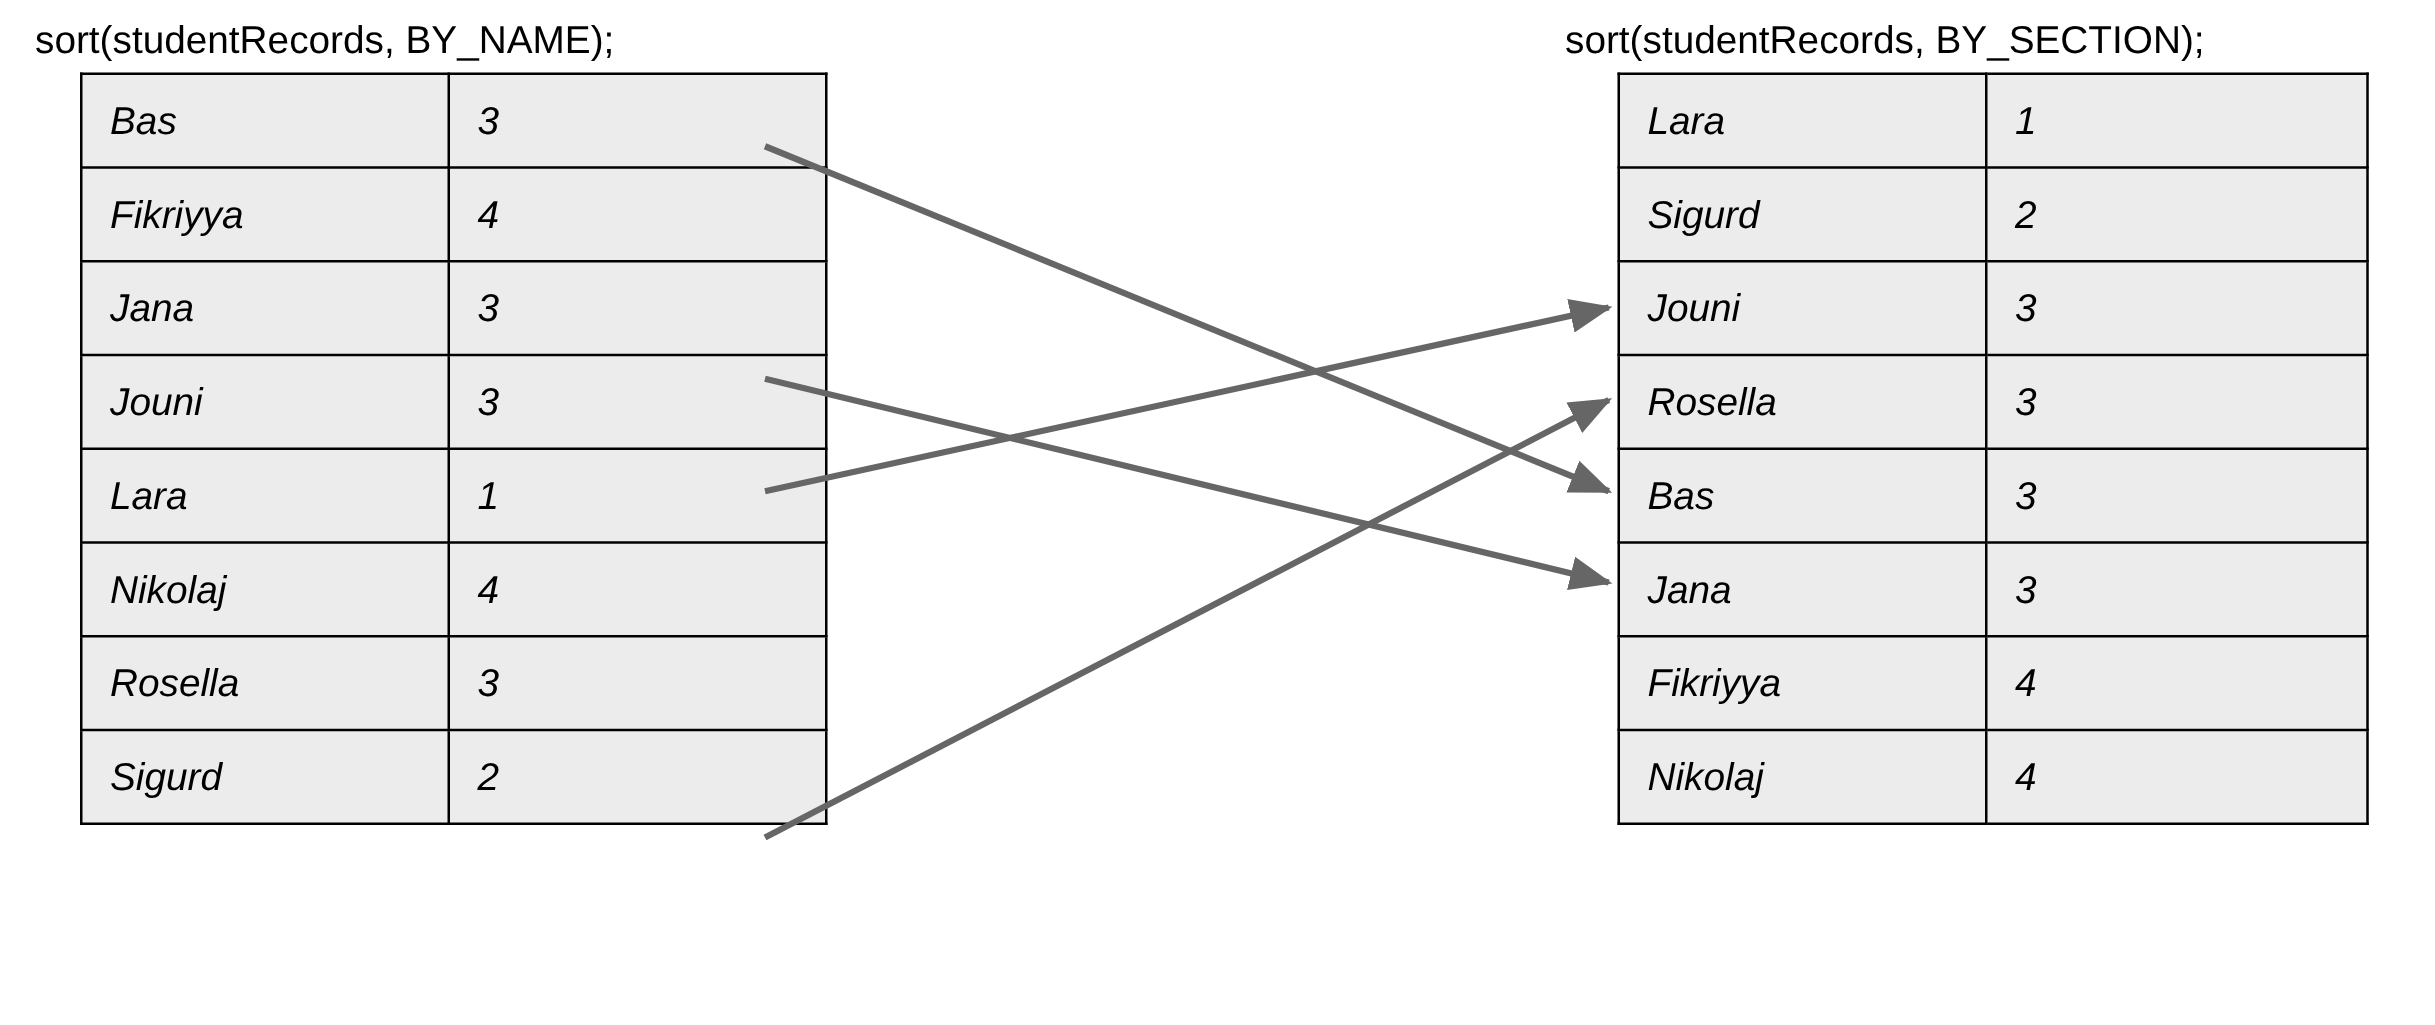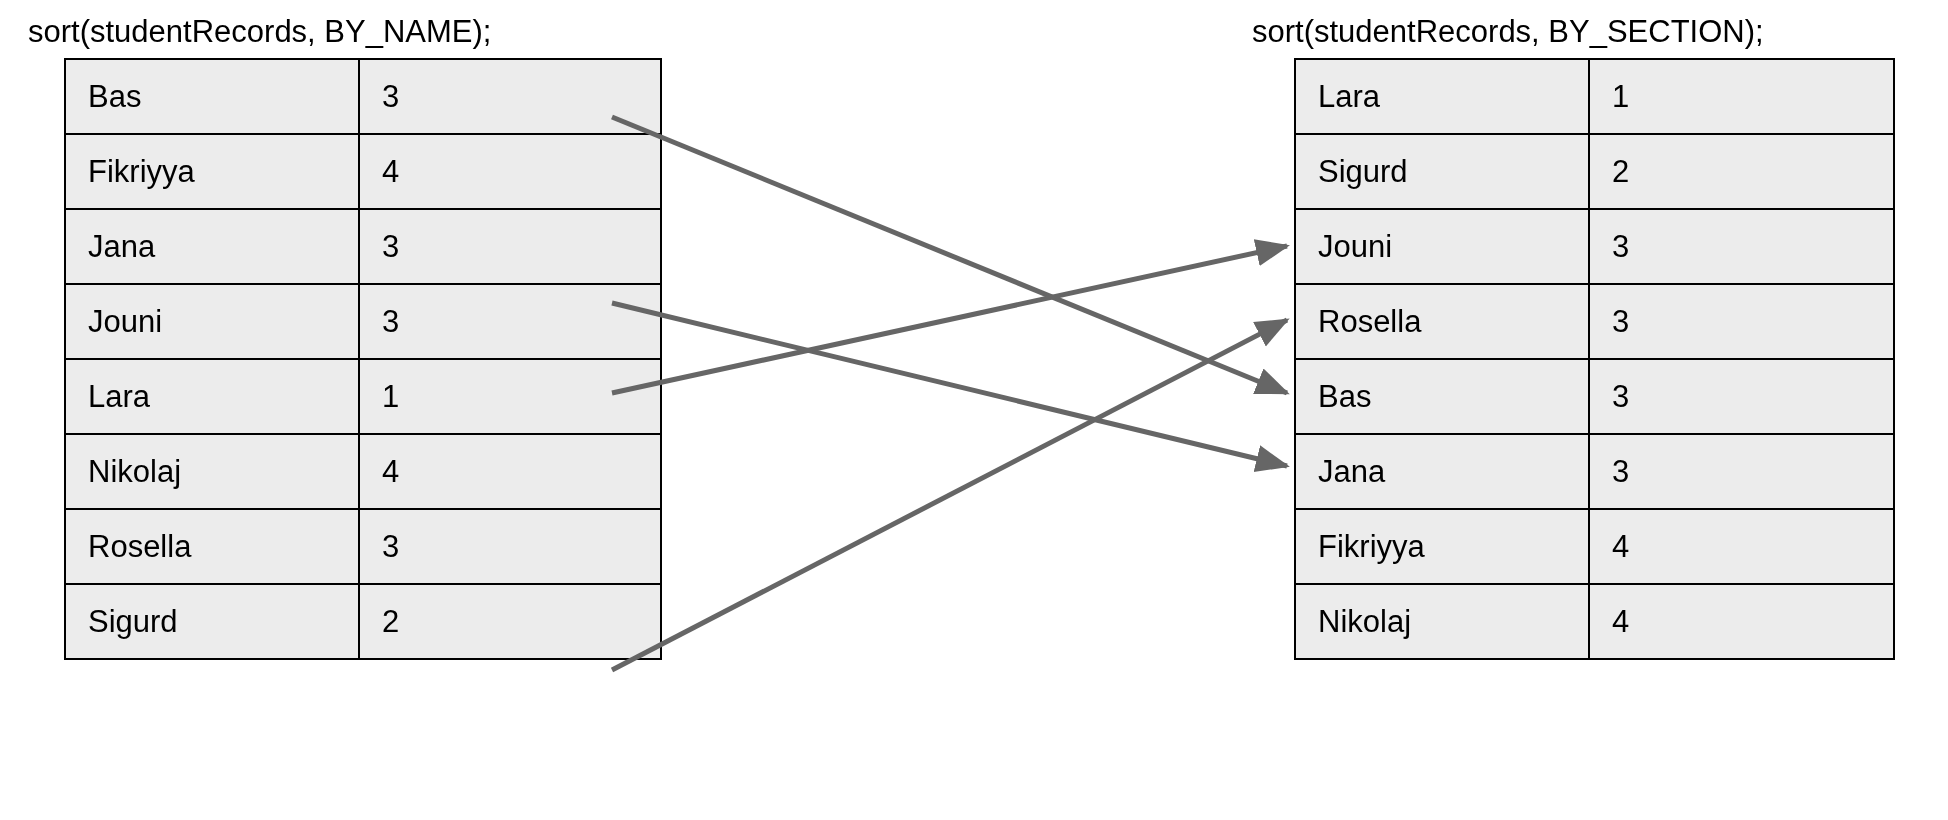--- a/index.html
+++ b/index.html
@@ -38,20 +38,21 @@
   .rec-table td {
     border: 2.5px solid #000000;
     background: #ececec;
     height: 73px;
     padding: 0 0 0 22px;
     font-size: 31px;
     color: #000000;
     vertical-align: middle;
     overflow: hidden;
     white-space: nowrap;
+    font-style: italic;
   }
   .col-name    { width: 270px; }
   .col-section { width: 278px; }
   #table-right .col-section { width: 281px; }
 
   #arrow-layer {
     position: absolute;
     left: 0; top: 0;
     width: 1948px;
     height: 820px;

